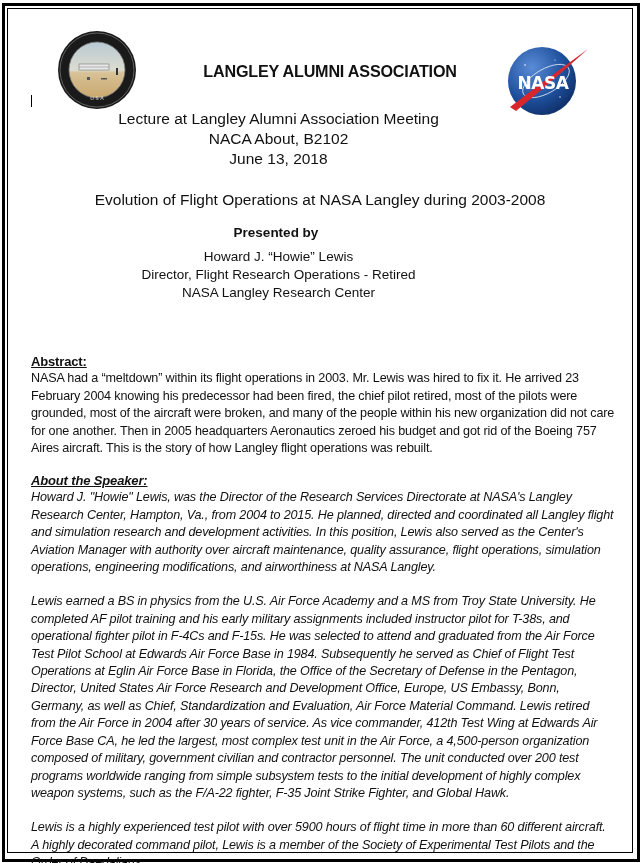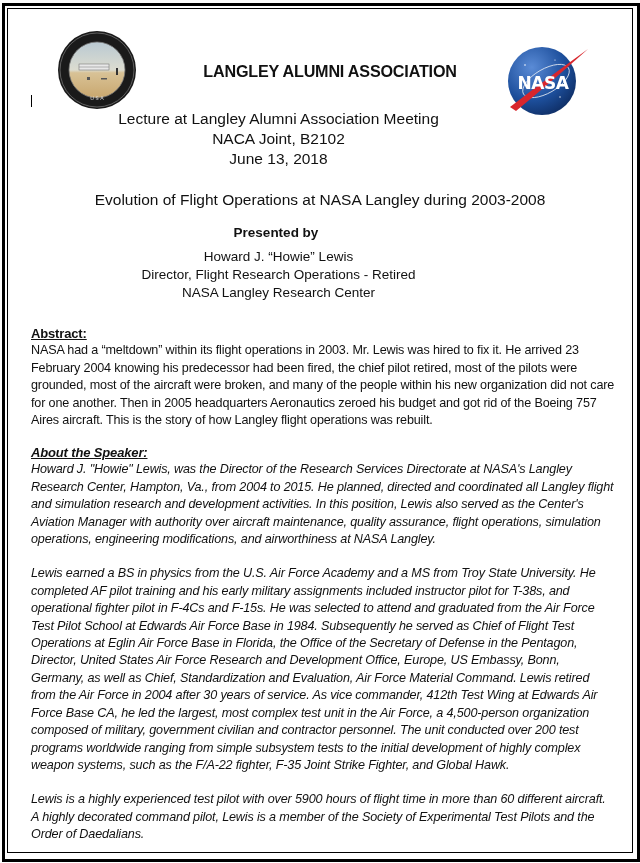--- a/index.html
+++ b/index.html
@@ -83,20 +83,21 @@
       font-size: 13.5px;
       line-height: 18px;
     }
     .section {
       position: absolute;
       left: 31px;
       width: 585px;
       font-size: 12.6px;
       line-height: 17.4px;
       letter-spacing: -0.15px;
+      margin-top: 28px;
     }
     .section-heading {
       font-weight: bold;
       text-decoration: underline;
       font-size: 13px;
       display: block;
     }
     .para { margin: 0; }
     .para + .para { margin-top: 17px; }
     .abstract { top: 325px; }
@@ -145,21 +146,21 @@
   <circle cx="60" cy="62" r="0.7" fill="#fff"></circle>
   <text x="43" y="54" font-size="17" font-weight="bold" text-anchor="middle" fill="#ffffff" font-family="DejaVu Sans, sans-serif" letter-spacing="-0.5">NASA</text>
 </svg>
 
 <div class="org-title">LANGLEY ALUMNI ASSOCIATION</div>
 
 <div class="caret"></div>
 
 <div class="center-block event-info">
   <div>Lecture at Langley Alumni Association Meeting</div>
-  <div>NACA Joint, B2102</div>
+  <div>NACA About, B2102</div>
   <div>June 13, 2018</div>
 </div>
 
 <div class="lecture-title">Evolution of Flight Operations at NASA Langley during 2003-2008</div>
 
 <div class="presented-by">Presented by</div>
 
 <div class="center-block presenter">
   <div>Howard J. “Howie” Lewis</div>
   <div>Director, Flight Research Operations - Retired</div>

